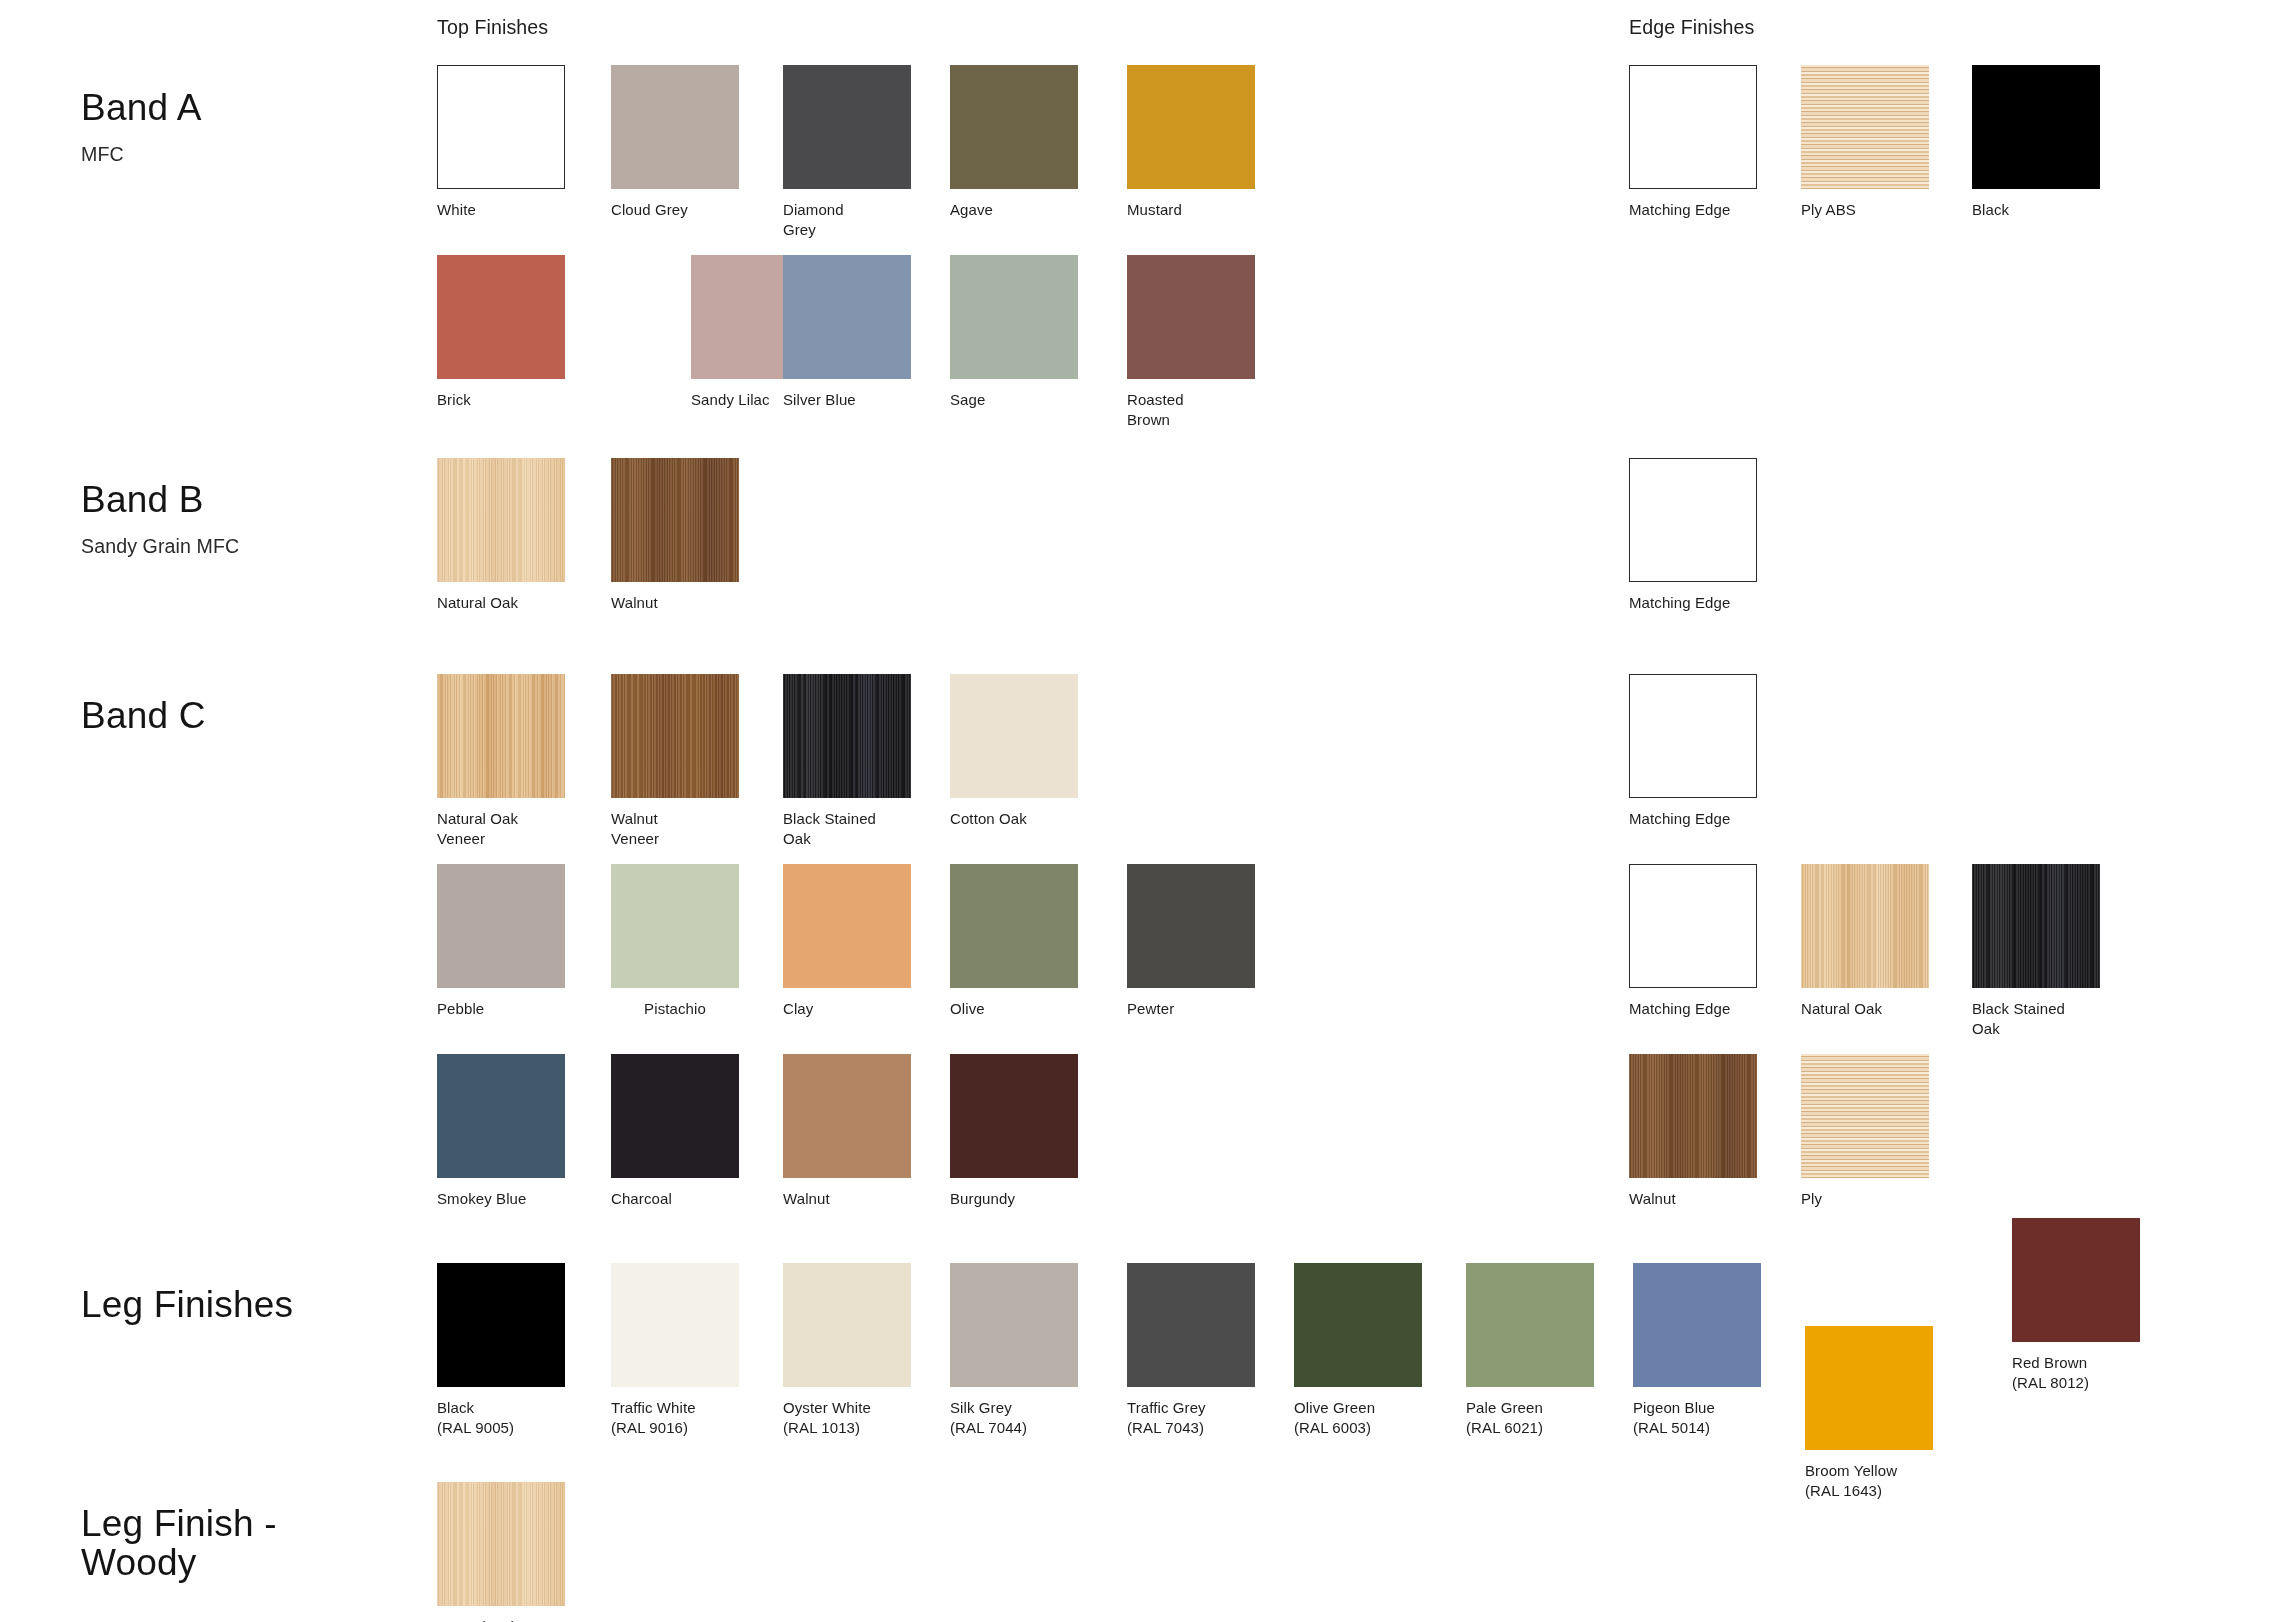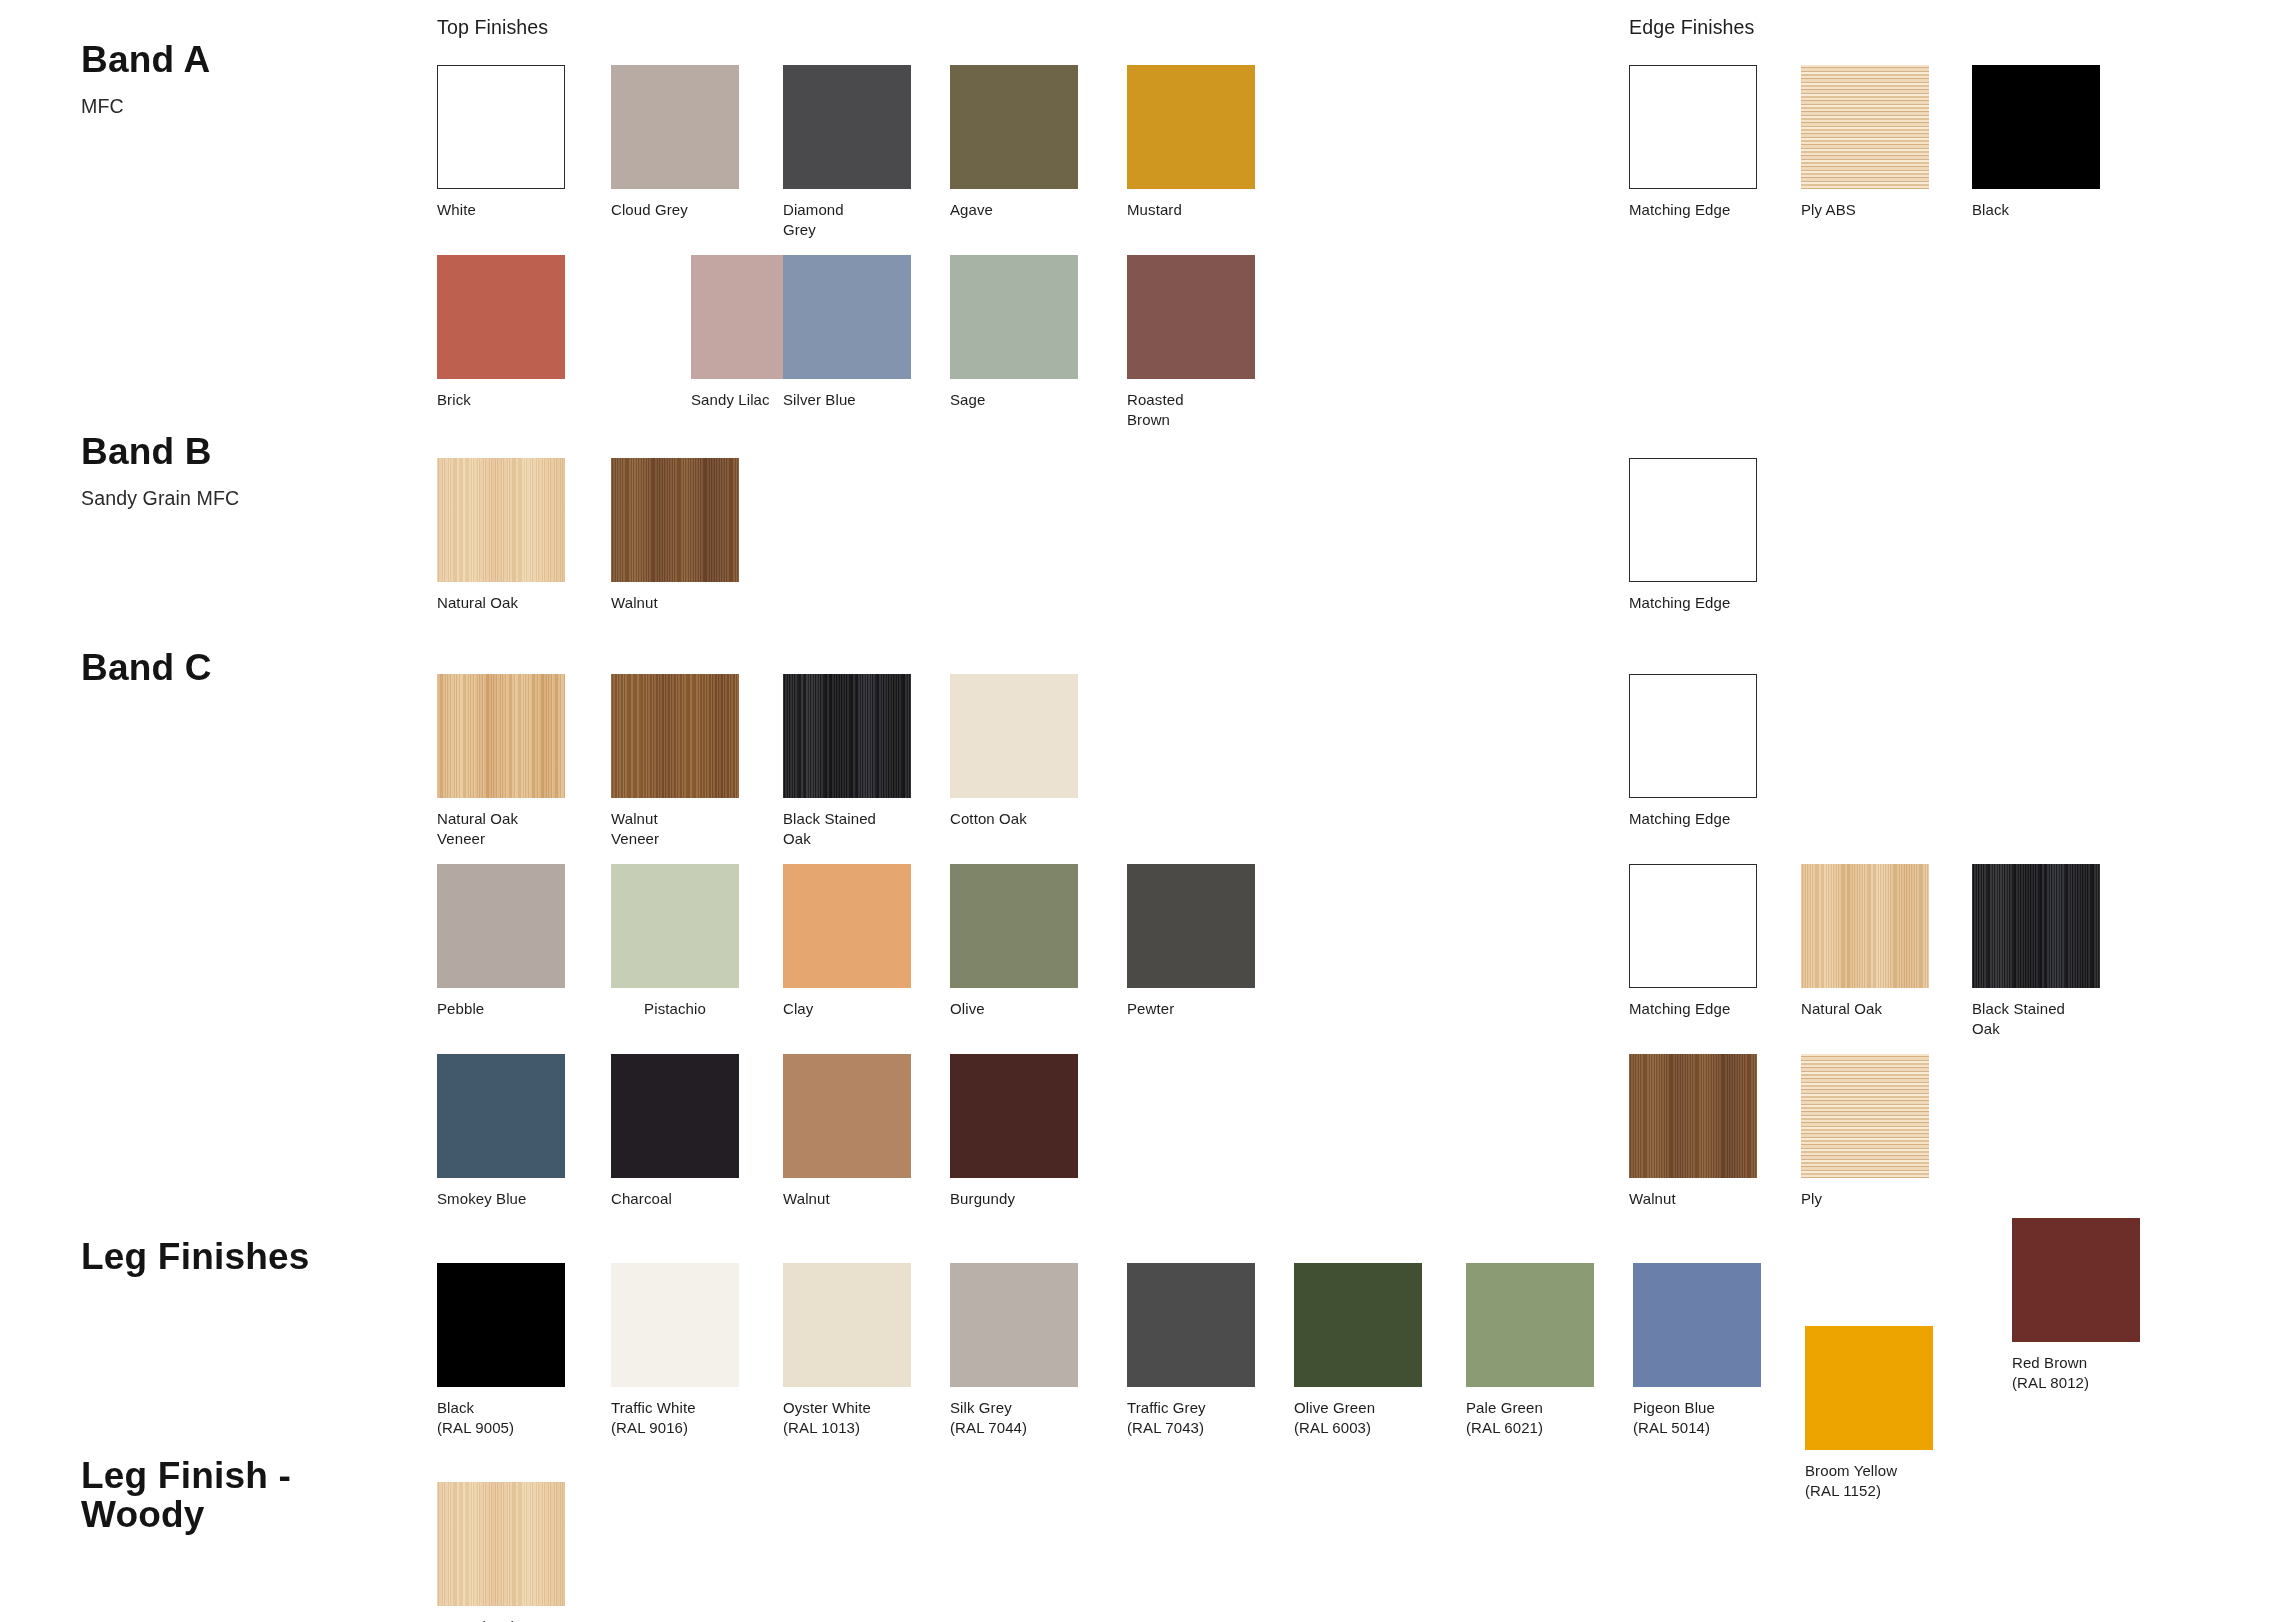--- a/index.html
+++ b/index.html
@@ -36,24 +36,25 @@
   #edge-finishes-header { left: 1629px; top: 15.7px; }
 
   
   .band-label {
     position: absolute;
     left: 81px;
     width: 314px;
   }
   .band-title {
     font-size: 37px;
-    font-weight: 700;
+    font-weight: 400;
     line-height: 1.05;
     color: #141414;
     letter-spacing: 0.2px;
+    margin-top: 48px;
   }
   .band-sub {
     font-size: 19.6px;
     font-weight: 400;
     line-height: 1.33;
     color: #2a2a2a;
     margin-top: 13px;
     letter-spacing: 0.1px;
   }
 
@@ -347,21 +348,21 @@
       <div class="cell" style="left: 1466px; top: 1263px;">
         <div class="chip" style="background: rgb(139, 156, 117);"></div>
         <div class="cap"><span>Pale Green</span><span class="sub">(RAL 6021)</span></div>
       </div>
       <div class="cell" style="left: 1633px; top: 1263px;">
         <div class="chip" style="background: rgb(106, 128, 170);"></div>
         <div class="cap"><span>Pigeon Blue</span><span class="sub">(RAL 5014)</span></div>
       </div>
       <div class="cell" style="left: 1805px; top: 1326px;">
         <div class="chip" style="background: rgb(237, 164, 0);"></div>
-        <div class="cap"><span>Broom Yellow</span><span class="sub">(RAL 1152)</span></div>
+        <div class="cap"><span>Broom Yellow</span><span class="sub">(RAL 1643)</span></div>
       </div>
       <div class="cell" style="left: 1972px; top: 1218px; margin-left: 40px;">
         <div class="chip" style="background: rgb(109, 45, 40);"></div>
         <div class="cap"><span>Red Brown</span><span class="sub">(RAL 8012)</span></div>
       </div>
       <div class="band-label" style="top: 1457px;">
         <div class="band-title">Leg Finish - Woody</div>
       </div>
       <div class="cell" style="left: 437px; top: 1482px;">
         <div class="chip w-oak-light"></div>

